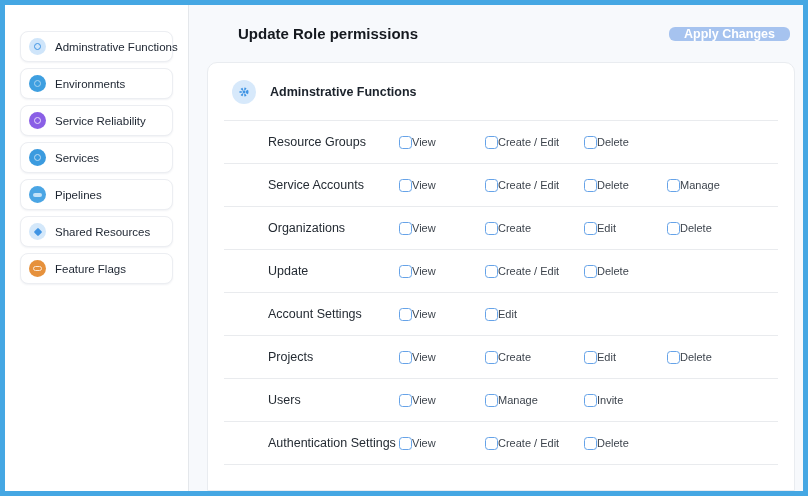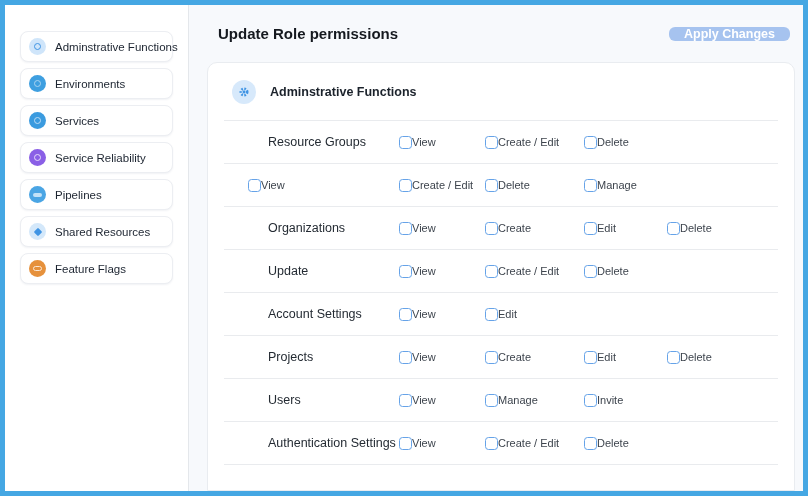--- a/index.html
+++ b/index.html
@@ -47,21 +47,21 @@
     flex:1; height:100%;
     background:#f7f9fc;
     display:flex; flex-direction:column;
     overflow:hidden;
   }
   .main-header {
     display:flex; justify-content:space-between; align-items:center;
     padding:20px 13px 0 29px;
     flex-shrink:0;
   }
-  .page-title { font-size:15px; font-weight:700; color:#15191f; }
+  .page-title { font-size:15px; font-weight:700; color:#15191f;margin-left:20px; }
   .apply-btn {
     background:#a6c3ef; color:#ffffff;
     border:none; border-radius:6px;
     font-family:inherit;
     font-size:12.5px; font-weight:700;
     padding:0 15px;
     cursor:pointer;
   }
   .panel {
     flex:1;
@@ -114,31 +114,31 @@
   </div>
 
   <div class="side-item">
     <span class="side-icon" style="background: rgb(62, 159, 224);">
       <span class="glyph g-ring" style="--fg: #a9d4f2;"></span>
     </span>
     <span class="side-label">Environments</span>
   </div>
 
   <div class="side-item">
+    <span class="side-icon" style="background: rgb(138, 95, 230);">
+      <span class="glyph g-ring" style="--fg: #e6dcfb;"></span>
+    </span>
+    <span class="side-label">Service Reliability</span>
+  </div>
+
+  <div class="side-item">
     <span class="side-icon" style="background: rgb(59, 155, 223);">
       <span class="glyph g-ring" style="--fg: #bcdcf6;"></span>
     </span>
     <span class="side-label">Services</span>
-  </div>
-
-  <div class="side-item">
-    <span class="side-icon" style="background: rgb(138, 95, 230);">
-      <span class="glyph g-ring" style="--fg: #e6dcfb;"></span>
-    </span>
-    <span class="side-label">Service Reliability</span>
   </div>
 
   <div class="side-item">
     <span class="side-icon" style="background: rgb(74, 165, 228);">
       <span class="glyph g-bars" style="--fg: #c2e2f8;"></span>
     </span>
     <span class="side-label">Pipelines</span>
   </div>
 
   <div class="side-item">
@@ -184,20 +184,21 @@
             <span class="checkbox"></span>
             <span class="cb-label">Create / Edit</span>
           </label>
           <label class="perm-cell">
             <span class="checkbox"></span>
             <span class="cb-label">Delete</span>
           </label>
         </div>
 <div class="sep"></div>
   <div class="perm-row">
+    <span class="row-label">Service Accounts</span>
   <label class="perm-cell">
             <span class="checkbox"></span>
             <span class="cb-label">View</span>
           </label>
           <label class="perm-cell">
             <span class="checkbox"></span>
             <span class="cb-label">Create / Edit</span>
           </label>
           <label class="perm-cell">
             <span class="checkbox"></span>

